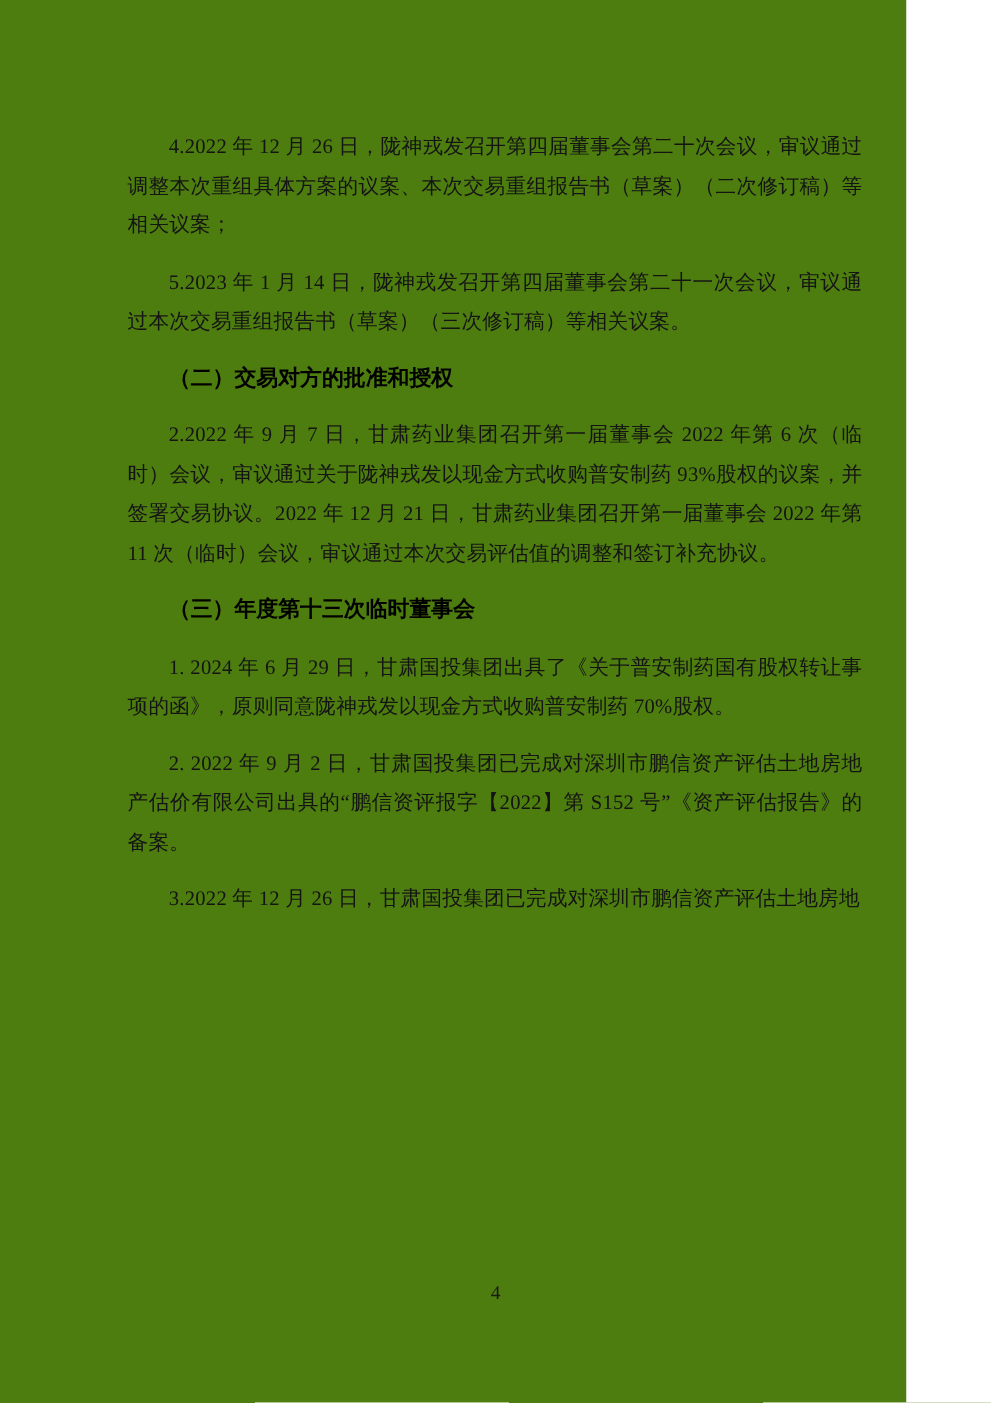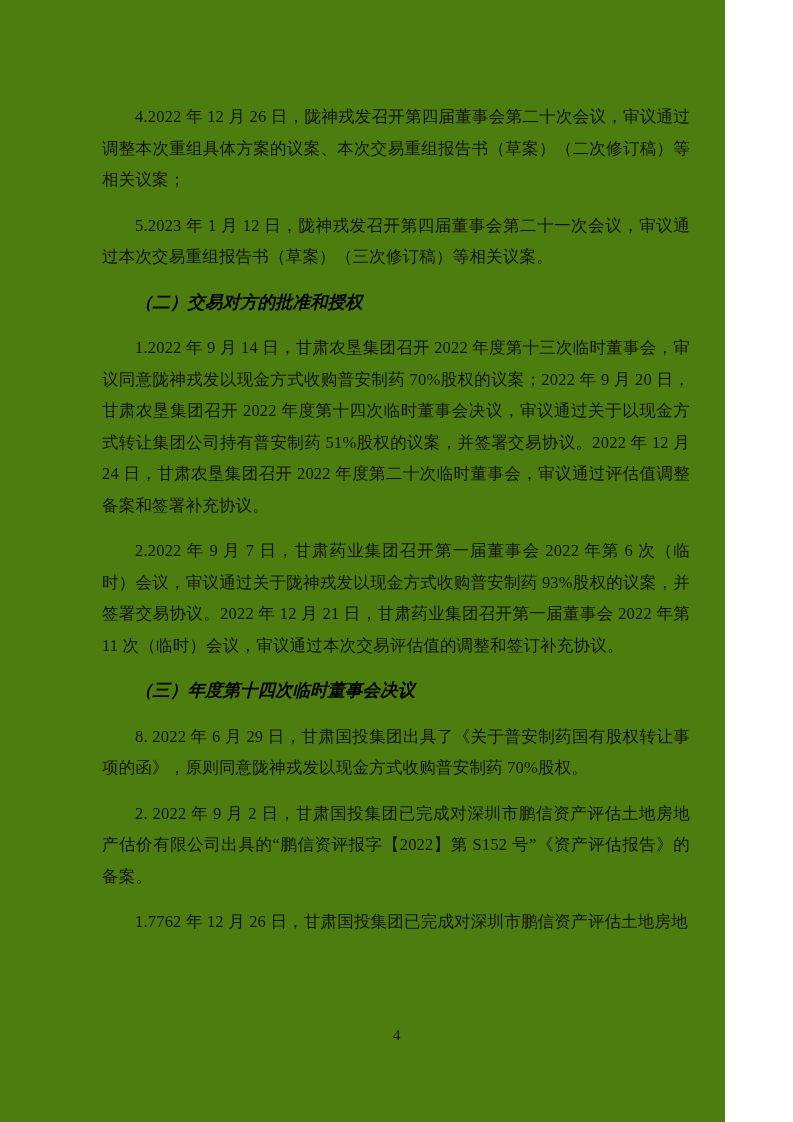--- a/index.html
+++ b/index.html
@@ -37,46 +37,44 @@
     letter-spacing: 0.2px;
   }
   .heading {
     margin: 0 0 14px 0;
     font-size: 17.5px;
     line-height: 31.5px;
     font-weight: bold;
     text-indent: 33px;
     font-family: "Liberation Sans", "DejaVu Sans", sans-serif;
     color: #000000;
-    font-style: italic;
   }
   .footer {
     position: absolute;
     top: 1025px;
     left: 0;
     width: 793px;
     text-align: center;
   }
   .pagenum {
     font-size: 15.5px;
     line-height: 20px;
     color: #1a1a1a;
   }
 </style>
 </head>
 <body>
 
 <div class="page">
   <div class="content">
     <p class="para">4.2022 年 12 月 26 日，陇神戎发召开第四届董事会第二十次会议，审议通过调整本次重组具体方案的议案、本次交易重组报告书（草案）（二次修订稿）等相关议案；</p>
-    <p class="para">5.2023 年 1 月 12 日，陇神戎发召开第四届董事会第二十一次会议，审议通过本次交易重组报告书（草案）（三次修订稿）等相关议案。</p>
+    <p class="para">5.2023 年 1 月 14 日，陇神戎发召开第四届董事会第二十一次会议，审议通过本次交易重组报告书（草案）（三次修订稿）等相关议案。</p>
     <h3 class="heading">（二）交易对方的批准和授权</h3>
-    <p class="para">1.2022 年 9 月 14 日，甘肃农垦集团召开 2022 年度第十三次临时董事会，审议同意陇神戎发以现金方式收购普安制药 70%股权的议案；2022 年 9 月 20 日，甘肃农垦集团召开 2022 年度第十四次临时董事会决议，审议通过关于以现金方式转让集团公司持有普安制药 51%股权的议案，并签署交易协议。2022 年 12 月 24 日，甘肃农垦集团召开 2022 年度第二十次临时董事会，审议通过评估值调整备案和签署补充协议。</p>
     <p class="para">2.2022 年 9 月 7 日，甘肃药业集团召开第一届董事会 2022 年第 6 次（临时）会议，审议通过关于陇神戎发以现金方式收购普安制药 93%股权的议案，并签署交易协议。2022 年 12 月 21 日，甘肃药业集团召开第一届董事会 2022 年第 11 次（临时）会议，审议通过本次交易评估值的调整和签订补充协议。</p>
-    <h3 class="heading">（三）年度第十四次临时董事会决议</h3>
-    <p class="para">8. 2022 年 6 月 29 日，甘肃国投集团出具了《关于普安制药国有股权转让事项的函》，原则同意陇神戎发以现金方式收购普安制药 70%股权。</p>
+    <h3 class="heading">（三）年度第十三次临时董事会</h3>
+    <p class="para">1. 2024 年 6 月 29 日，甘肃国投集团出具了《关于普安制药国有股权转让事项的函》，原则同意陇神戎发以现金方式收购普安制药 70%股权。</p>
     <p class="para">2. 2022 年 9 月 2 日，甘肃国投集团已完成对深圳市鹏信资产评估土地房地产估价有限公司出具的“鹏信资评报字【2022】第 S152 号”《资产评估报告》的备案。</p>
-    <p class="para">1.7762 年 12 月 26 日，甘肃国投集团已完成对深圳市鹏信资产评估土地房地</p>
+    <p class="para">3.2022 年 12 月 26 日，甘肃国投集团已完成对深圳市鹏信资产评估土地房地</p>
   </div>
   <div class="footer">
     <span class="pagenum">4</span>
   </div>
 </div>
 
 </body></html>

